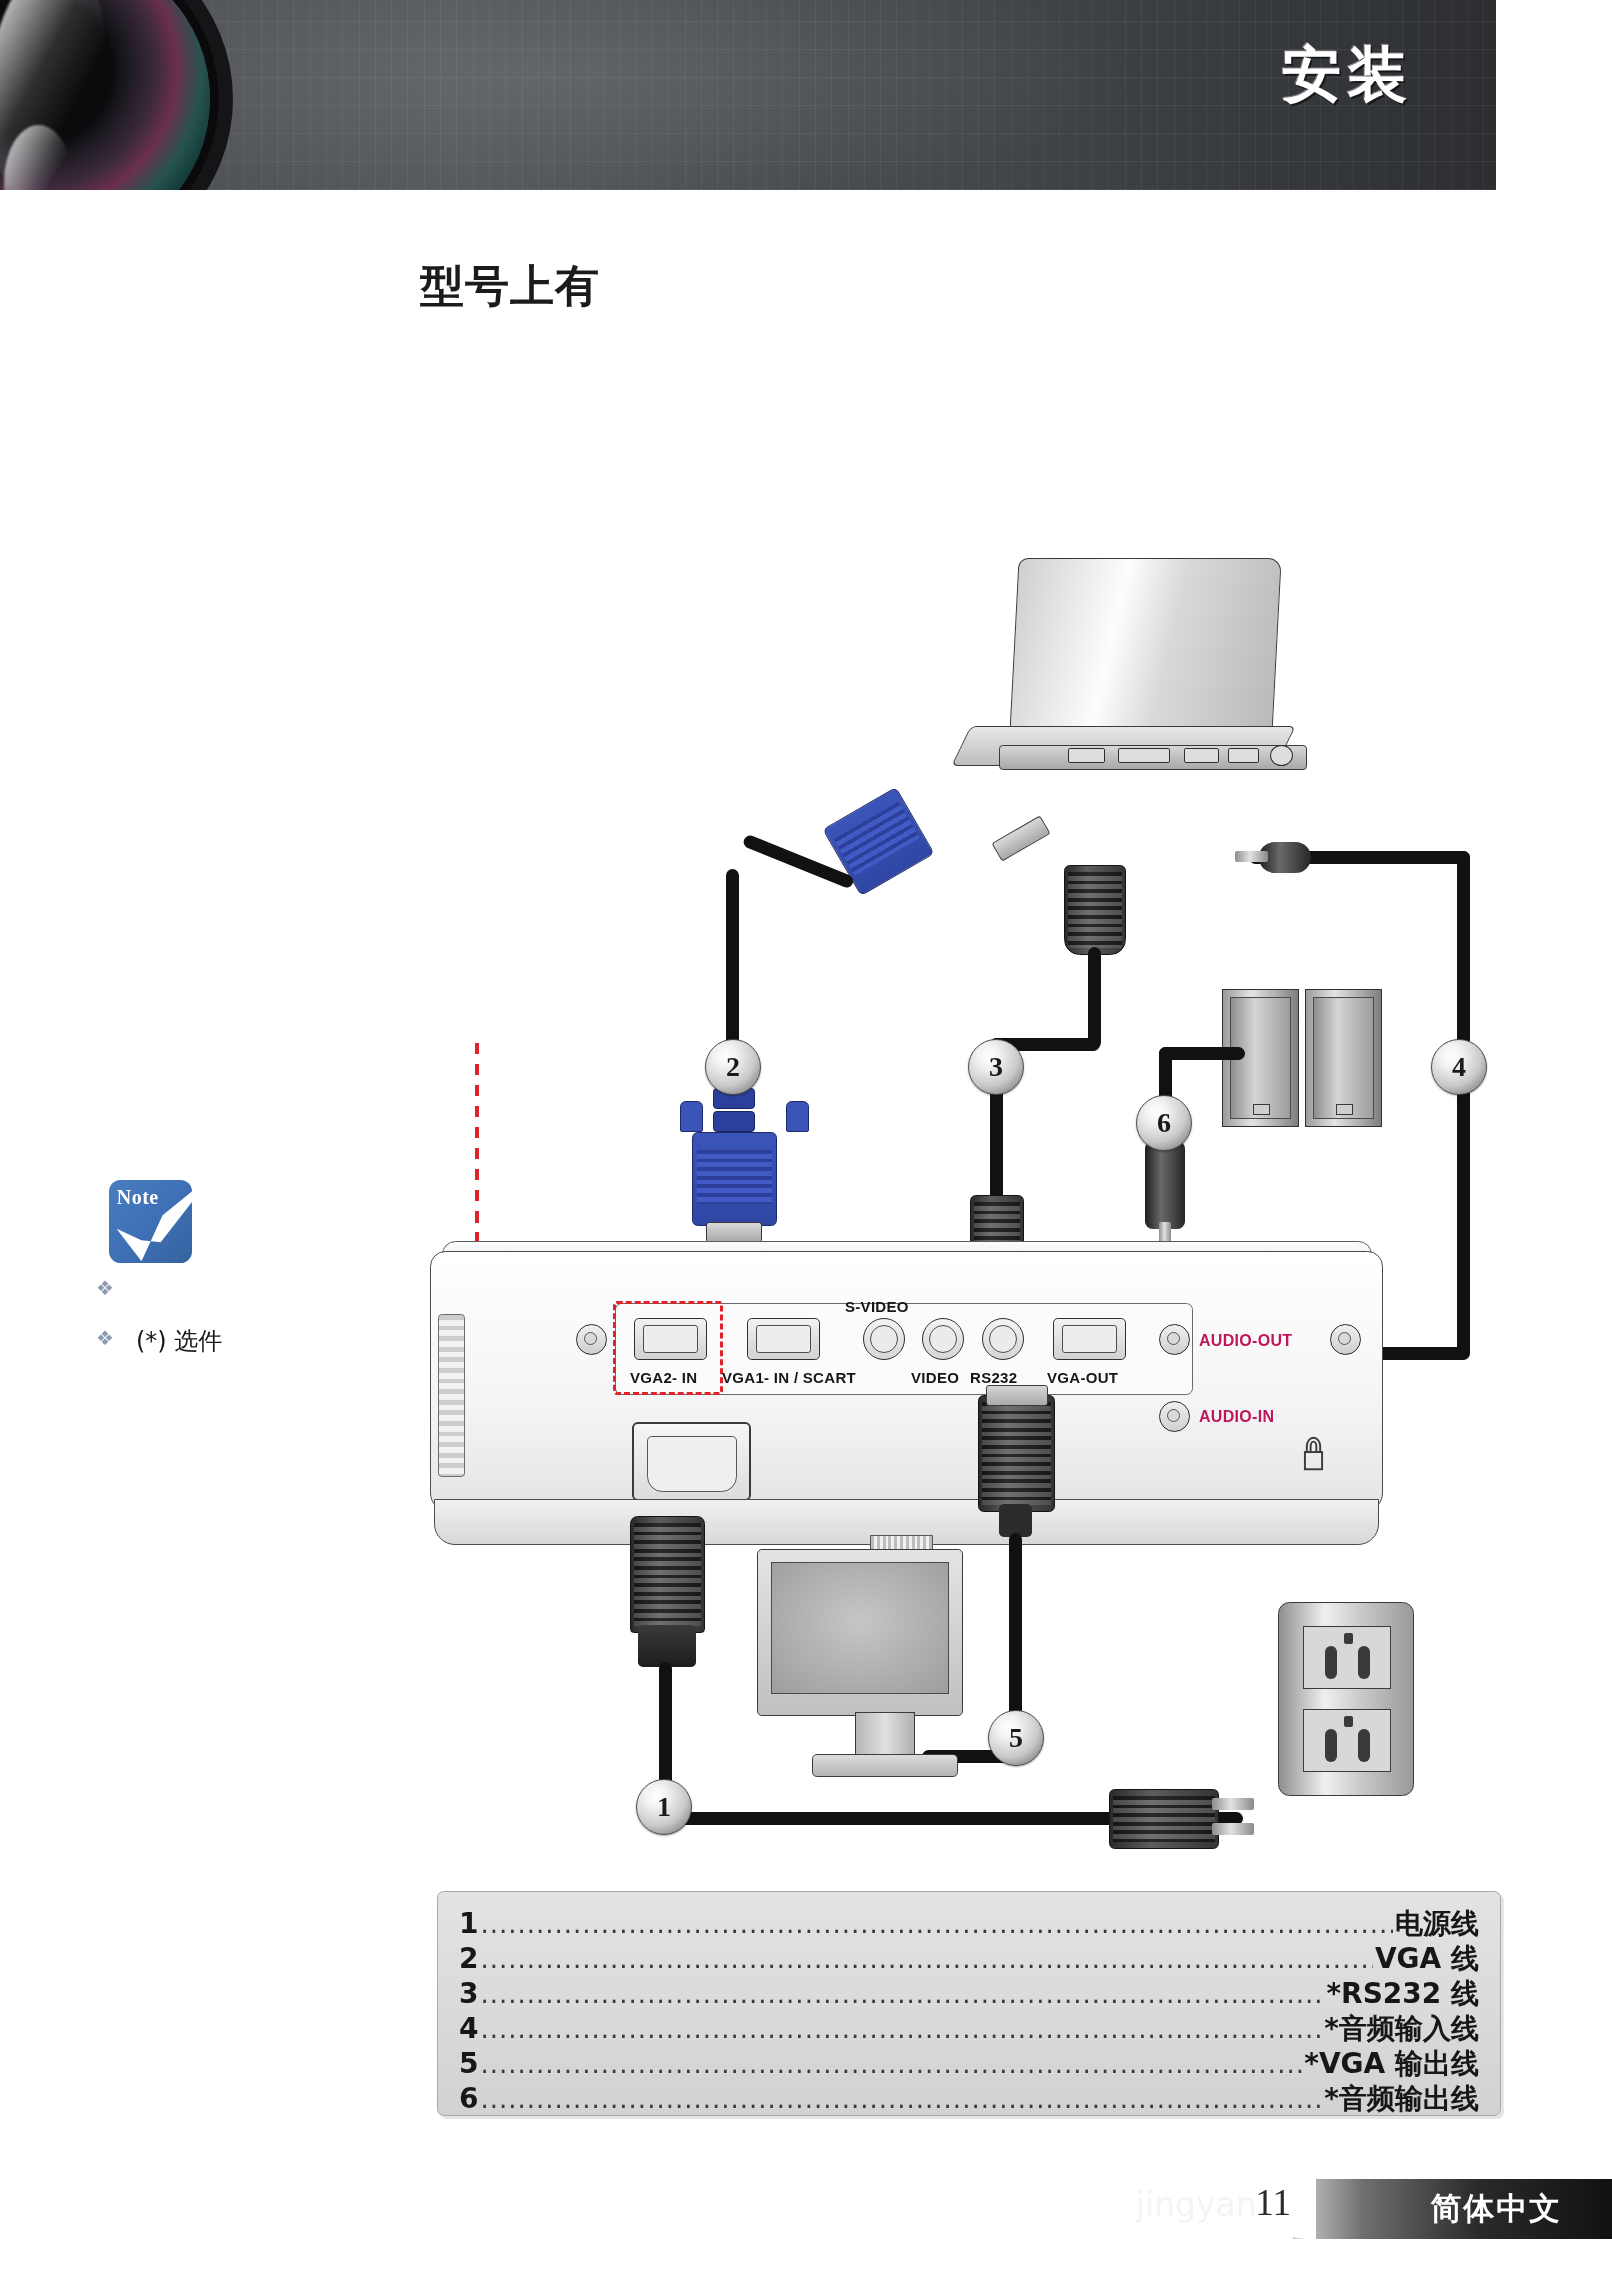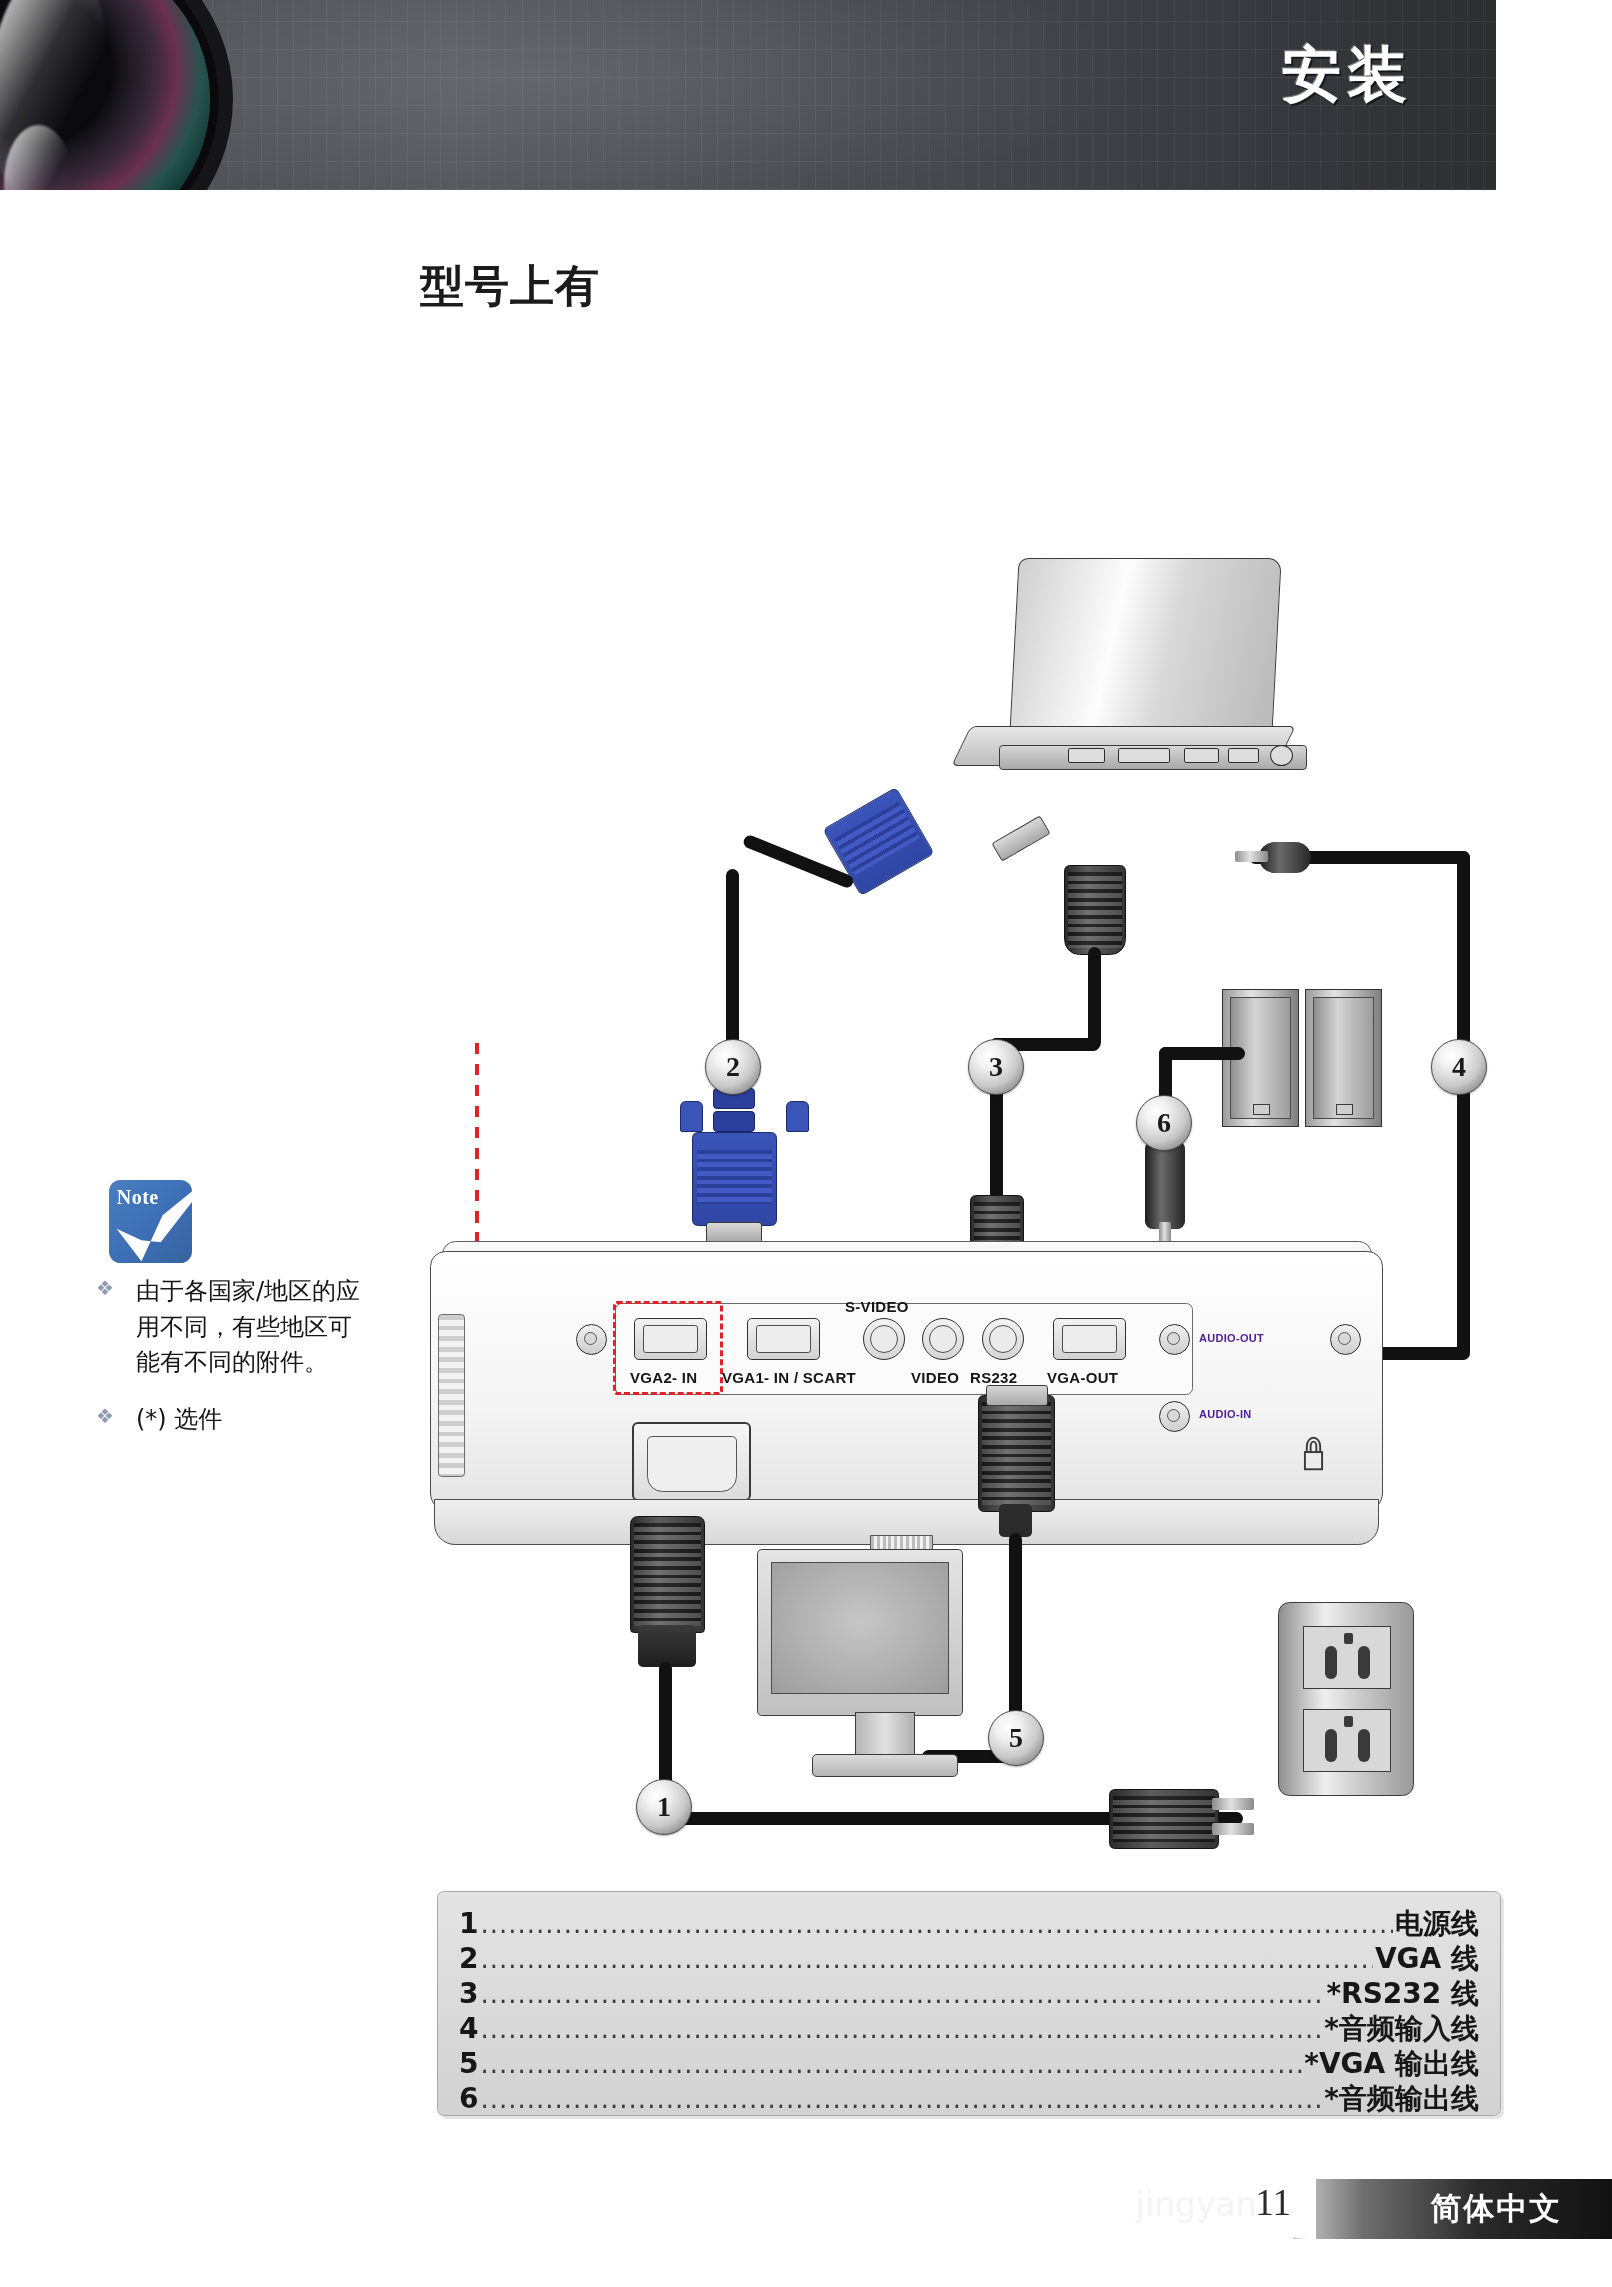--- a/index.html
+++ b/index.html
@@ -109,21 +109,21 @@
     border-radius:2.9px;background:#ededed;}
   .rnd{width:40px;height:40px;border-radius:50%;background:linear-gradient(180deg,#f4f4f4,#d6d6d6);
     border:1.9px solid #2f2f2f;position:relative;}
   .rnd-in{position:absolute;left:5.8px;top:5.8px;right:5.8px;bottom:5.8px;border:1.5px solid #4d4d4d;border-radius:50%;background:#ebebeb;}
   .plabel{position:absolute;font-size:15px;font-weight:700;color:#161616;letter-spacing:0.3px;
     font-family:"Liberation Sans","DejaVu Sans",sans-serif;white-space:nowrap;}
   .jack{position:absolute;width:29px;height:29px;border-radius:50%;
     background:linear-gradient(180deg,#f0f0f0,#cfcfcf);border:1.9px solid #2b2b2b;}
   .jack::after{content:"";position:absolute;left:6.7px;top:6.7px;width:11.5px;height:11.5px;border-radius:50%;
     background:#d9d9d9;border:1.3px solid #555;}
-  .jlabel{position:absolute;font-size:11px;font-weight:700;color:#4c1d95;letter-spacing:0.3px;}
+  .jlabel{position:absolute;font-size:16px;font-weight:700;color:#be185d;letter-spacing:0.3px;}
   .redport{position:absolute;left:613px;top:1301px;width:110px;height:94px;
     border:3.8px dashed #e02229;border-radius:3.8px;box-sizing:border-box;}
   .ac-inlet{position:absolute;left:632px;top:1422px;width:115px;height:75px;
     background:linear-gradient(180deg,#f6f6f6,#dcdcdc);border:2.3px solid #3a3a3a;border-radius:5.8px;}
   .ac-inner{position:absolute;left:13.4px;top:11.5px;width:88px;height:54px;border:1.7px solid #555;
     border-radius:4.8px 4.8px 15.4px 15.4px;background:#efefef;}
   .vent{position:absolute;left:438px;top:1314px;width:25px;height:161px;
     background:repeating-linear-gradient(180deg,#cdcdcd 0 4.8px,#f2f2f2 4.8px 10.6px);
     border:1.5px solid #6d6d6d;border-radius:3.8px;}
 
@@ -209,21 +209,20 @@
 
   <div class="note-icon">
     <div class="note-word">Note</div>
     <svg class="note-check" viewBox="0 0 120 110">
       <path d="M10 62 L36 96 L58 48 L112 4 L56 76 L36 74 Z" fill="#ffffff"></path>
     </svg>
   </div>
   <div class="note-list">
     <div class="note-item">
       <div class="note-bullet">❖</div>
-      <div class="note-text">由于各国家/地区的应用不同，有些地区可能有不同的附件。</div>
     </div>
     <div class="note-item">
       <div class="note-bullet">❖</div>
       <div class="note-text">(*) 选件</div>
     </div>
   </div>
 
   <div class="dash-v"></div>
   <div class="dash-h"></div>
   <div class="dash-dot"></div>

